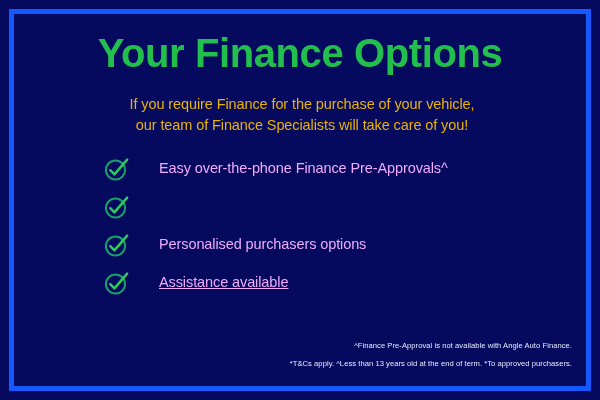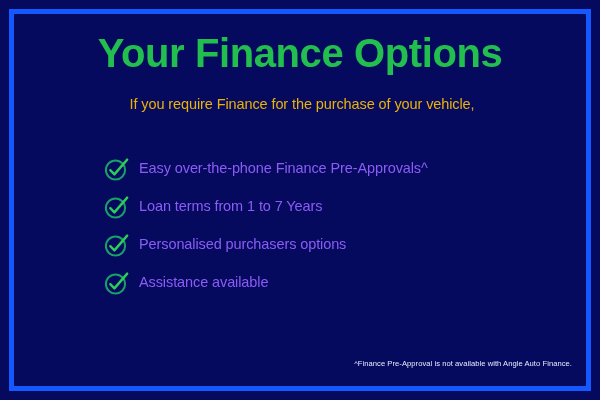--- a/index.html
+++ b/index.html
@@ -90,27 +90,28 @@
     position: relative;
     flex: 0 0 auto;
     width: 26px;
     height: 26px;
     margin-right: 9px;
     margin-top: 1px;
   }
   .check-icon svg { display: block; }
 
   .item-label {
-    color: #8b5cf6;
+    color: #f0abfc;
     font-size: 14.5px;
     line-height: 20px;
     padding-top: 3px;
     letter-spacing: -0.1px;
+    margin-left: 20px;
   }
-  .item-label .l2 { display: block; }
+  .item-label .l2 { display: block; text-decoration: underline; }
 
   .footnotes {
     position: absolute;
     right: 14px;
     bottom: 13px;
     text-align: right;
     color: #e8ecff;
     font-size: 7.6px;
     line-height: 18px;
     letter-spacing: 0.05px;
@@ -121,20 +122,21 @@
 <body>
 
 <div class="banner">
   <div class="frame">
     <div class="content">
 
       <div class="title">Your Finance Options</div>
 
       <div class="subtitle">
         <div>If you require Finance for the purchase of your vehicle,</div>
+        <div>our team of Finance Specialists will take care of you!</div>
       </div>
 
       <div class="list">
 
         <div class="item">
           <span class="check-icon">
             <svg width="26" height="26" viewBox="0 0 26 26">
               <circle cx="11.5" cy="14" r="9.6" fill="none" stroke="#17a06a" stroke-width="2"></circle>
               <path d="M6.3 14.2 L10.4 18.4 L23.2 3.6" fill="none" stroke="#2ecc5a" stroke-width="2.4" stroke-linecap="round" stroke-linejoin="round"></path>
             </svg>
@@ -143,23 +145,20 @@
             <span>Easy over-the-phone Finance Pre-Approvals^</span>
           </span>
         </div>
 
         <div class="item">
           <span class="check-icon">
             <svg width="26" height="26" viewBox="0 0 26 26">
               <circle cx="11.5" cy="14" r="9.6" fill="none" stroke="#17a06a" stroke-width="2"></circle>
               <path d="M6.3 14.2 L10.4 18.4 L23.2 3.6" fill="none" stroke="#2ecc5a" stroke-width="2.4" stroke-linecap="round" stroke-linejoin="round"></path>
             </svg>
-          </span>
-          <span class="item-label">
-            <span>Loan terms from 1 to 7 Years</span>
           </span>
         </div>
 
         <div class="item">
           <span class="check-icon">
             <svg width="26" height="26" viewBox="0 0 26 26">
               <circle cx="11.5" cy="14" r="9.6" fill="none" stroke="#17a06a" stroke-width="2"></circle>
               <path d="M6.3 14.2 L10.4 18.4 L23.2 3.6" fill="none" stroke="#2ecc5a" stroke-width="2.4" stroke-linecap="round" stroke-linejoin="round"></path>
             </svg>
           </span>
@@ -178,17 +177,18 @@
           </span>
           <span class="item-label">
             <span class="l2">Assistance available</span>
           </span>
         </div>
 
       </div>
 
       <div class="footnotes">
         <div>^Finance Pre-Approval is not available with Angle Auto Finance.</div>
+        <div>*T&amp;Cs apply. ^Less than 13 years old at the end of term. *To approved purchasers.</div>
       </div>
 
     </div>
   </div>
 </div>
 
 </body></html>

